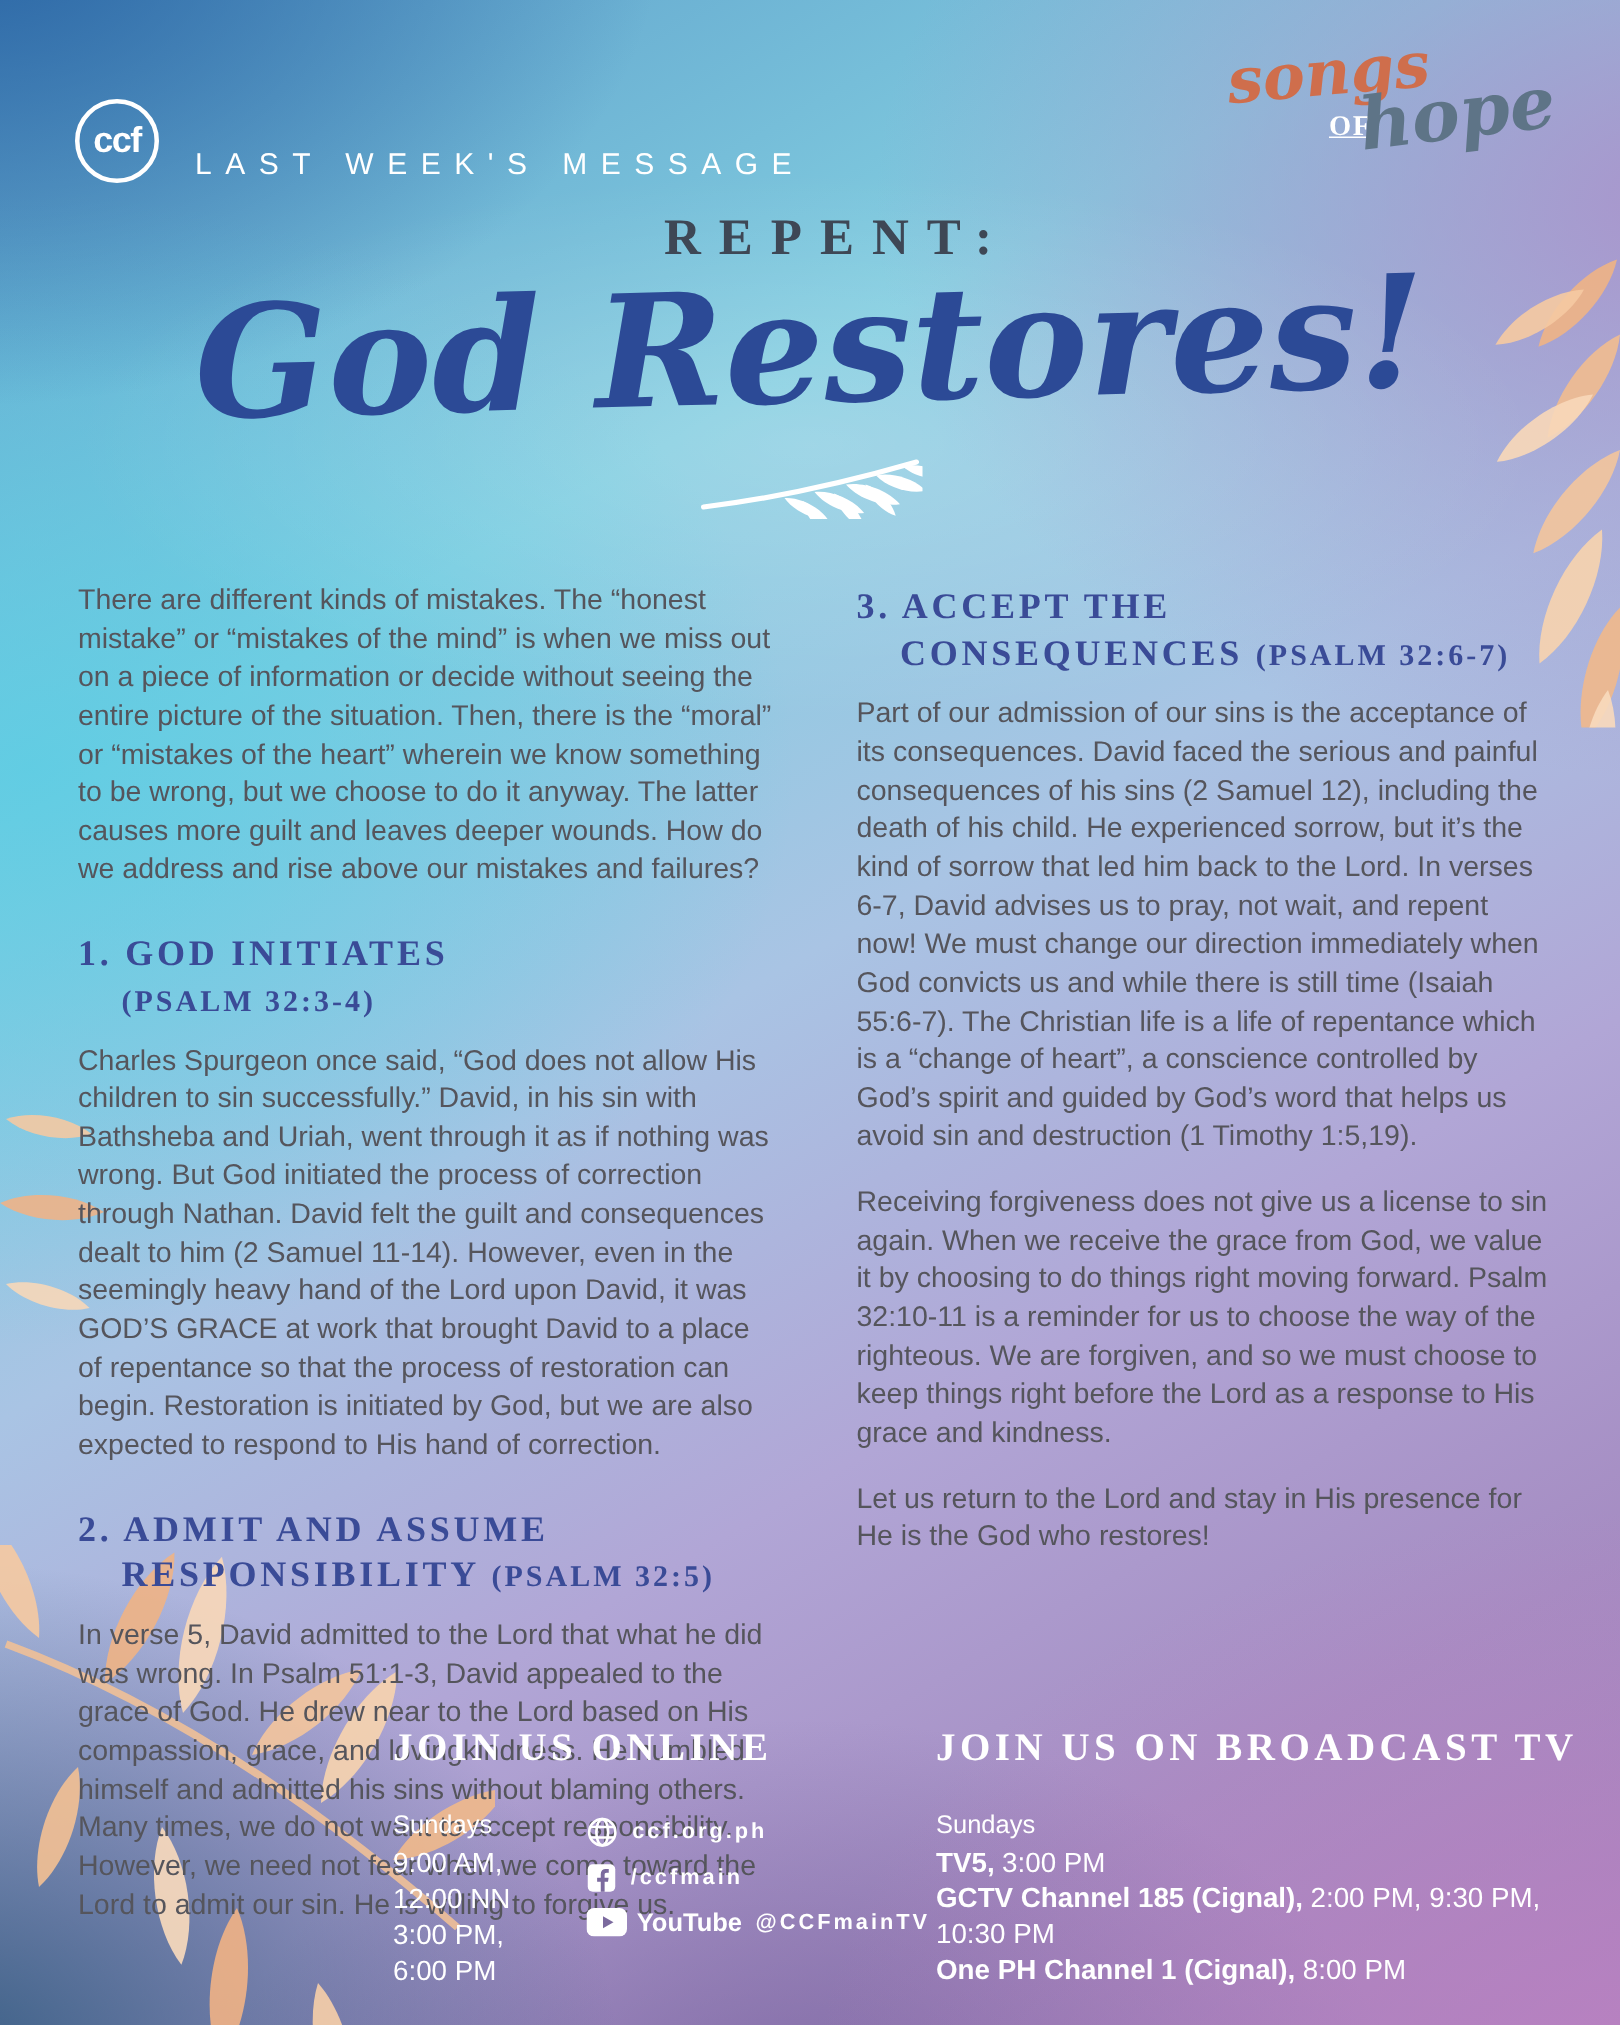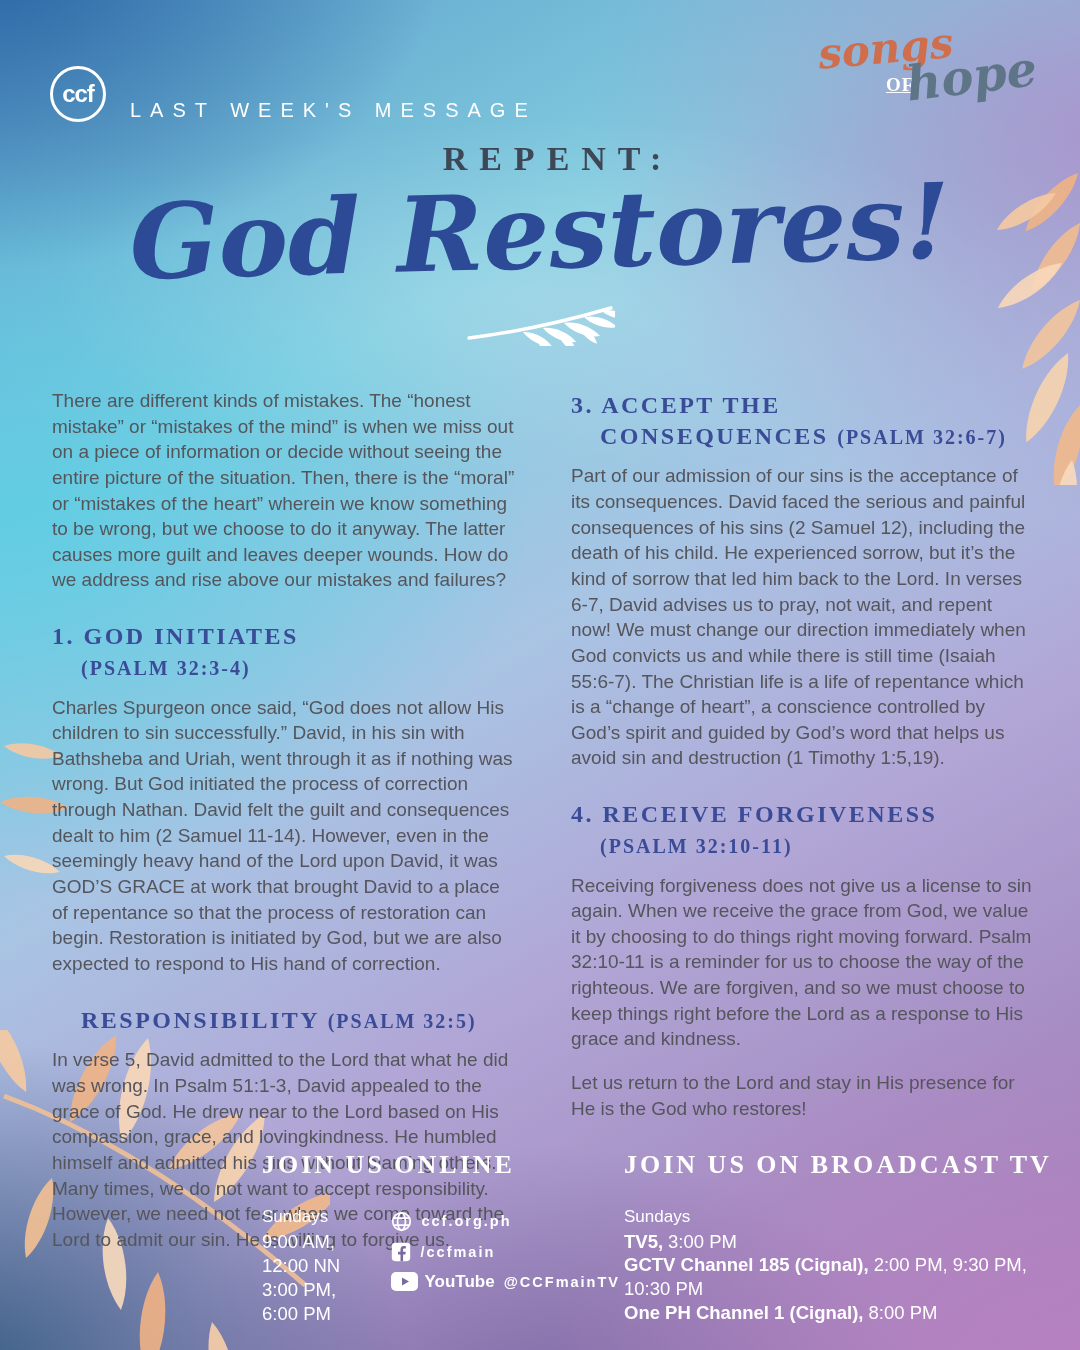--- a/index.html
+++ b/index.html
@@ -134,36 +134,33 @@
     <div class="col">
       <p class="body">There are different kinds of mistakes. The “honest mistake” or “mistakes of the mind” is when we miss out on a piece of information or decide without seeing the entire picture of the situation. Then, there is the “moral” or “mistakes of the heart” wherein we know something to be wrong, but we choose to do it anyway. The latter causes more guilt and leaves deeper wounds. How do we address and rise above our mistakes and failures?</p>
 
       <div class="sec">
         <div class="hline">1. GOD INITIATES</div>
         <div class="hline hline2"><span></span><span class="h-ref">(PSALM 32:3-4)</span></div>
       </div>
       <p class="body">Charles Spurgeon once said, “God does not allow His children to sin successfully.” David, in his sin with Bathsheba and Uriah, went through it as if nothing was wrong. But God initiated the process of correction through Nathan. David felt the guilt and consequences dealt to him (2 Samuel 11-14). However, even in the seemingly heavy hand of the Lord upon David, it was GOD’S GRACE at work that brought David to a place of repentance so that the process of restoration can begin. Restoration is initiated by God, but we are also expected to respond to His hand of correction.</p>
 
       <div class="sec">
+        <div class="hline">2. ADMIT AND ASSUME</div>
         <div class="hline hline2"><span>RESPONSIBILITY </span><span class="h-ref">(PSALM 32:5)</span></div>
       </div>
       <p class="body">In verse 5, David admitted to the Lord that what he did was wrong. In Psalm 51:1-3, David appealed to the grace of God. He drew near to the Lord based on His compassion, grace, and lovingkindness. He humbled himself and admitted his sins without blaming others. Many times, we do not want to accept responsibility. However, we need not fear when we come toward the Lord to admit our sin. He is willing to forgive us.</p>
     </div>
 
     <div class="col">
       <div class="sec first">
         <div class="hline">3. ACCEPT THE</div>
         <div class="hline hline2"><span>CONSEQUENCES </span><span class="h-ref">(PSALM 32:6-7)</span></div>
       </div>
       <p class="body">Part of our admission of our sins is the acceptance of its consequences. David faced the serious and painful consequences of his sins (2 Samuel 12), including the death of his child. He experienced sorrow, but it’s the kind of sorrow that led him back to the Lord. In verses 6-7, David advises us to pray, not wait, and repent now! We must change our direction immediately when God convicts us and while there is still time (Isaiah 55:6-7). The Christian life is a life of repentance which is a “change of heart”, a conscience controlled by God’s spirit and guided by God’s word that helps us avoid sin and destruction (1 Timothy 1:5,19).</p>
 
-      <div class="sec">
-        <div class="hline">4. RECEIVE FORGIVENESS</div>
-        <div class="hline hline2"><span></span><span class="h-ref">(PSALM 32:10-11)</span></div>
-      </div>
       <p class="body">Receiving forgiveness does not give us a license to sin again. When we receive the grace from God, we value it by choosing to do things right moving forward. Psalm 32:10-11 is a reminder for us to choose the way of the righteous. We are forgiven, and so we must choose to keep things right before the Lord as a response to His grace and kindness.</p>
 
       <p class="body">Let us return to the Lord and stay in His presence for He is the God who restores!</p>
     </div>
   </main>
 
   <footer class="footer">
     <div class="f-online">
       <div class="f-head">JOIN US ONLINE</div>
       <div class="f-cols">

